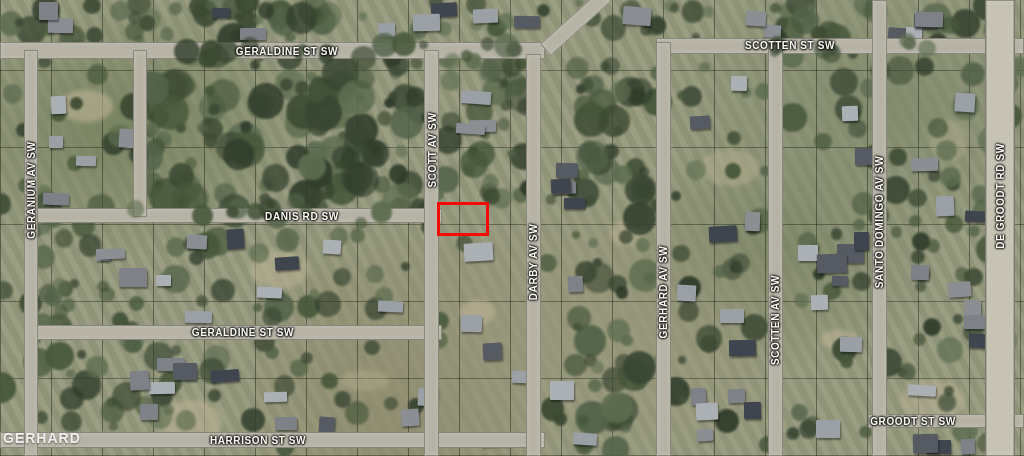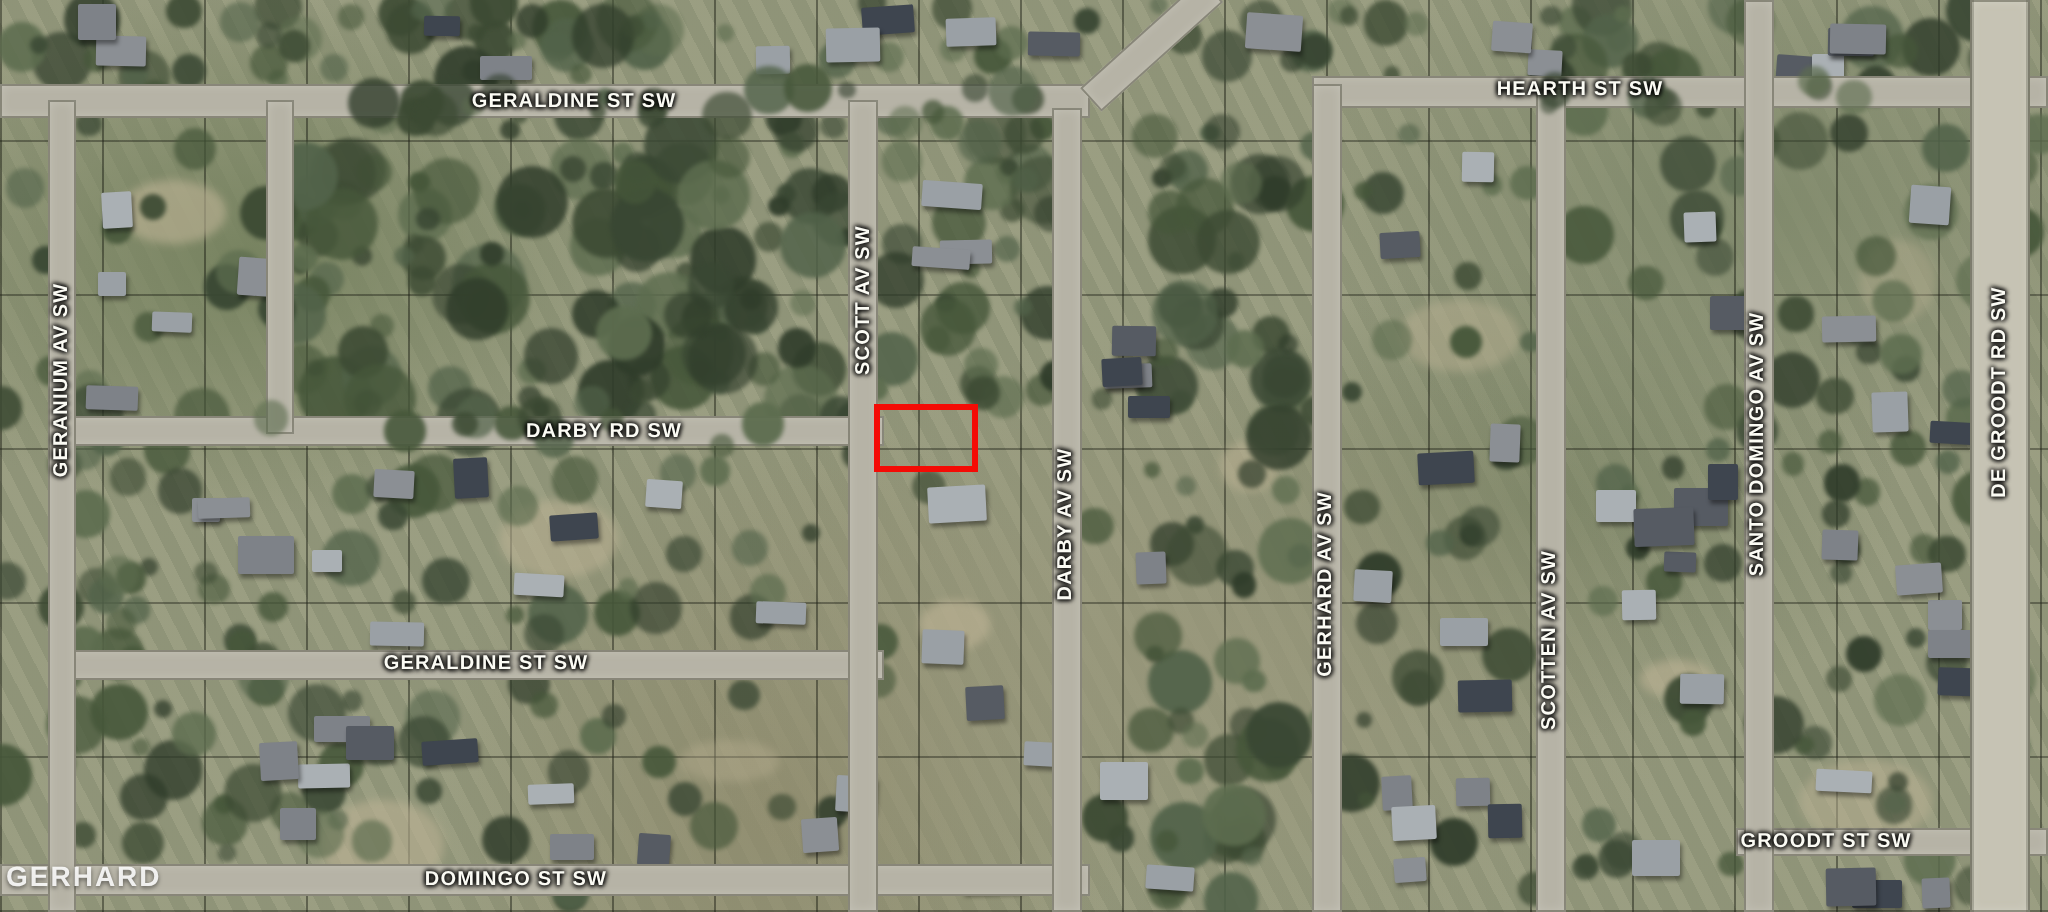--- a/index.html
+++ b/index.html
@@ -751,24 +751,24 @@
       <div class="tree" style="left: 769.874px; top: 47.6536px; width: 9.60527px; height: 9.60527px; background: rgb(57, 71, 51); opacity: 0.55139;"></div>
       <div class="tree" style="left: 813.695px; top: 38.2384px; width: 20.5264px; height: 20.5264px; background: rgb(82, 99, 74); opacity: 0.77891;"></div>
       <div class="tree" style="left: 902.843px; top: 36.8363px; width: 13.1161px; height: 13.1161px; background: rgb(60, 74, 51); opacity: 0.609441;"></div>
       <div class="tree" style="left: 898.975px; top: 32.6187px; width: 15.6617px; height: 15.6617px; background: rgb(93, 109, 79); opacity: 0.691473;"></div>
       <div class="tree" style="left: 918.242px; top: 39.8023px; width: 17.3202px; height: 17.3202px; background: rgb(93, 109, 79); opacity: 0.636741;"></div>
       <div class="tree" style="left: 768.898px; top: 36.0313px; width: 17.5892px; height: 17.5892px; background: rgb(57, 71, 51); opacity: 0.70535;"></div>
       <div class="tree" style="left: 822.01px; top: 43.8935px; width: 18.9362px; height: 18.9362px; background: rgb(60, 74, 51); opacity: 0.61205;"></div>
     </div>
 
   <div class="slabel" style="left:287px;top:51px;">GERALDINE ST SW</div>
-  <div class="slabel" style="left:790px;top:45px;">HEARTH ST SW</div>
-  <div class="slabel" style="left:302px;top:216px;">DARBY RD SW</div>
+  <div class="slabel" style="left:790px;top:45px;">SCOTTEN ST SW</div>
+  <div class="slabel" style="left:302px;top:216px;">DANIS RD SW</div>
   <div class="slabel" style="left:243px;top:332px;">GERALDINE ST SW</div>
-  <div class="slabel" style="left:258px;top:440px;">DOMINGO ST SW</div>
+  <div class="slabel" style="left:258px;top:440px;">HARRISON ST SW</div>
   <div class="slabel" style="left:913px;top:421px;">GROODT ST SW</div>
   <div class="slabel v" style="left:31px;top:190px;">GERANIUM AV SW</div>
   <div class="slabel v" style="left:432px;top:150px;">SCOTT AV SW</div>
   <div class="slabel v" style="left:533px;top:262px;">DARBY AV SW</div>
   <div class="slabel v" style="left:663px;top:292px;">GERHARD AV SW</div>
   <div class="slabel v" style="left:775px;top:320px;">SCOTTEN AV SW</div>
   <div class="slabel v" style="left:879px;top:222px;">SANTO DOMINGO AV SW</div>
   <div class="slabel v" style="left:1000px;top:196px;">DE GROODT RD SW</div>
 
   <div class="parcel" id="parcel" style="border-color: rgb(244, 11, 5);"></div>

